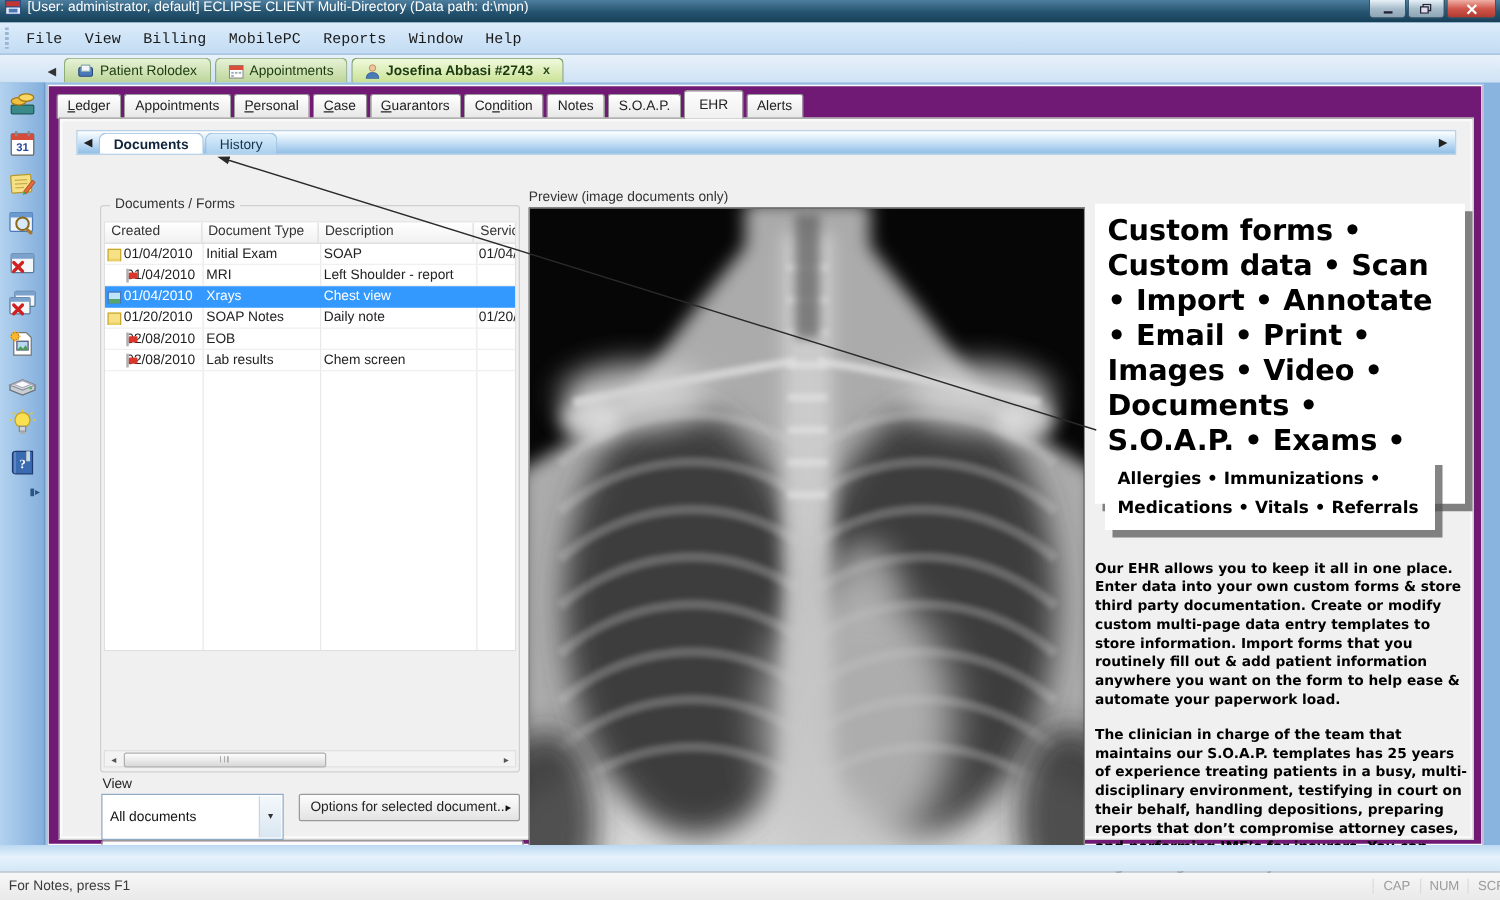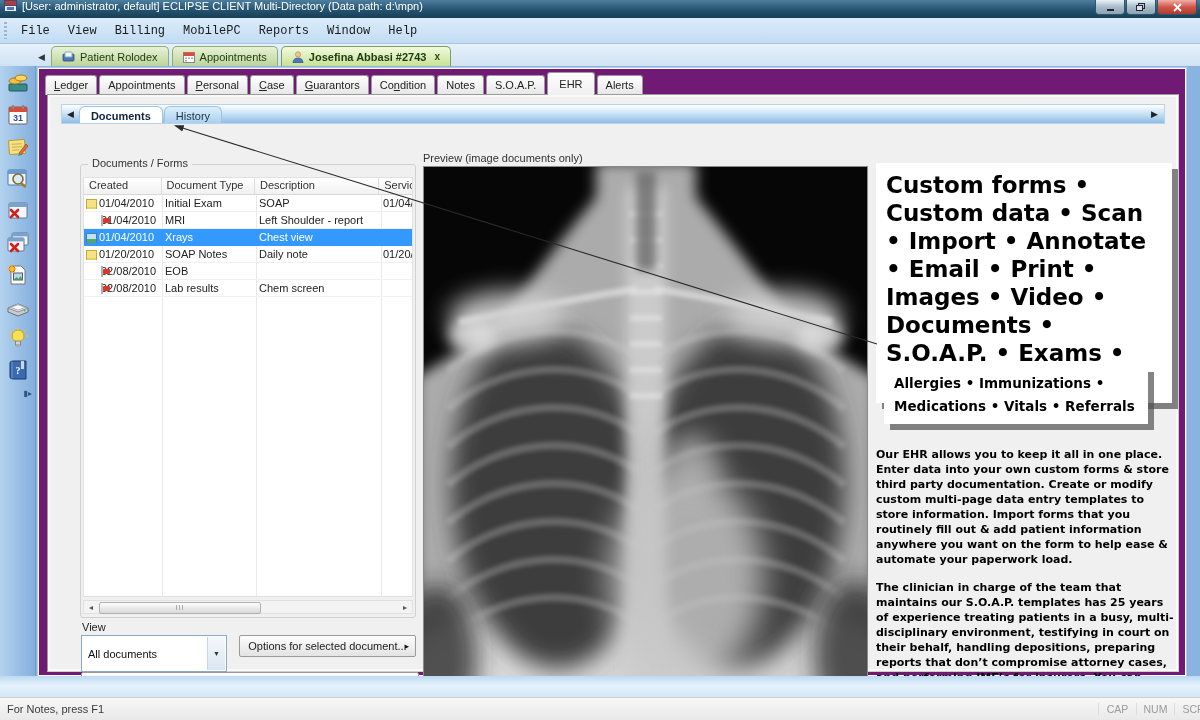--- a/index.html
+++ b/index.html
@@ -55,21 +55,21 @@
     background:linear-gradient(#feffff,#cde4f7 45%,#8fbde6);border:1px solid #b9d2e8;box-sizing:border-box;
     display:flex;align-items:flex-end;padding-left:4px;}
   .dnav{font-size:9px;color:#222;margin:0 5px 4px 1px;}
   .dnav.right{position:absolute;right:6px;bottom:4px;margin:0;}
   .dtab{height:17px;border-radius:6px 6px 0 0;padding:1px 11px 0;font-size:11px;display:flex;align-items:center;box-sizing:border-box;}
   .dtab.active{background:#fff;font-weight:bold;color:#10243c;border:1px solid #9fc2de;border-bottom:none;}
   .dtab.idle{background:linear-gradient(#ddeffc,#abd0ee);color:#16324e;margin-left:1px;border:1px solid #9fc2de;border-bottom:none;}
   
   .groupbox{position:absolute;left:32px;top:69px;width:334px;height:452px;border:1px solid #d0d0d0;border-radius:3px;}
   .group-label{position:absolute;left:7px;top:-8px;background:#f0f0f0;padding:0 4px;font-size:11px;color:#333;}
-  .dtable{position:absolute;left:2px;top:12px;width:330px;height:420px;background:#fff;border:1px solid #e0e0e0;
+  .dtable{position:absolute;left:2px;top:12px;width:330px;height:344px;background:#fff;border:1px solid #e0e0e0;
     overflow:hidden;font-size:11px;box-sizing:border-box;}
   .colline{position:absolute;top:0;bottom:0;width:1px;background:#e9e9e9;}
   .thead{position:relative;height:16px;background:linear-gradient(#ffffff,#f1f1f1);border-bottom:1px solid #d8d8d8;
     display:flex;color:#333;z-index:2;}
   .th{box-sizing:border-box;padding:1px 0 0 5px;border-right:1px solid #dddddd;overflow:hidden;white-space:nowrap;}
   .trow{position:relative;height:16px;display:flex;align-items:center;border-bottom:1px solid #f0f0f0;color:#222;z-index:1;white-space:nowrap;}
   .trow.selected{background:#3399ff;color:#fff;border-bottom-color:#3399ff;}
   .td{box-sizing:border-box;overflow:hidden;white-space:nowrap;flex:0 0 auto;}
   .c1{width:78px;padding-left:15px;position:relative;}
   .c2{width:94px;padding-left:3px;}

